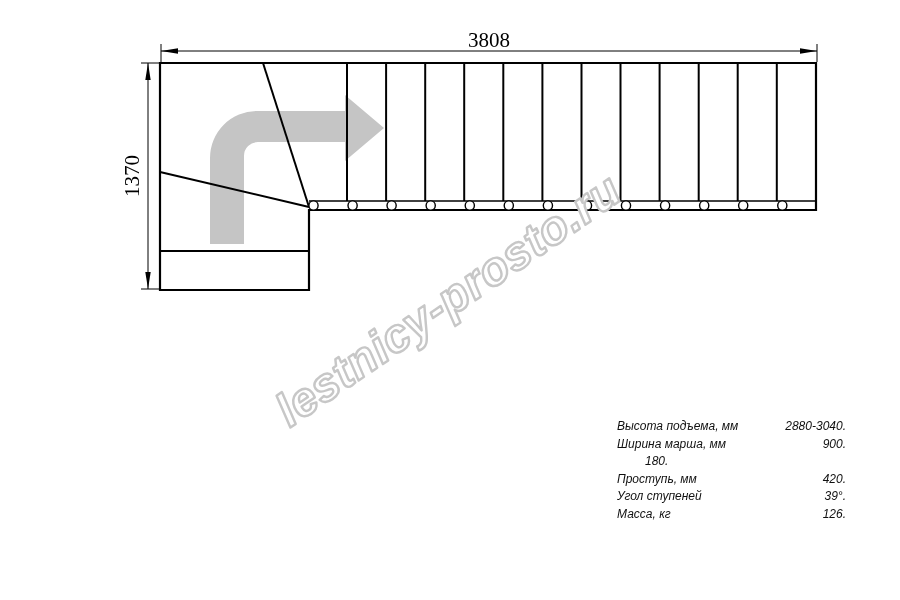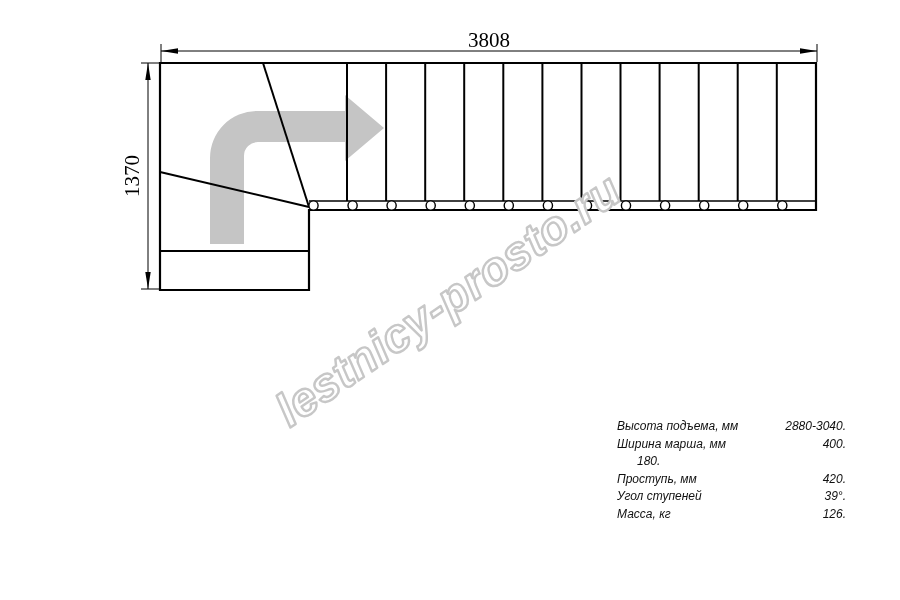--- a/index.html
+++ b/index.html
@@ -34,21 +34,21 @@
   .spec-row {
     display: flex;
     justify-content: space-between;
     font-style: italic;
     font-size: 12px;
     line-height: 17.5px;
     color: #101010;
     white-space: nowrap;
   }
   .spec-label { text-align: left; }
-  .spec-value { text-align: center; margin-left: 20px; }
+  .spec-value { text-align: center; margin-left: 28px; }
 </style>
 </head>
 <body>
 
 <div class="canvas">
 
   <svg class="drawing-svg" width="900" height="600" viewBox="0 0 900 600">
 
     <path d="M210,244 V158 A47,47 0 0 1 257,111 H345 V95 L384,128 L345,161 V142 H258
              A14,14 0 0 0 244,156 V244 Z" fill="#c5c5c5"></path>
@@ -113,21 +113,21 @@
     <text class="wm-text" x="0" y="0" text-anchor="middle" transform="translate(457,313) rotate(-34.5)" fill="#ffffff" stroke-width="2.4" stroke-linejoin="round" stroke="#c7c7c7">lestnicy-prosto.ru</text>
   </svg>
 
   <div class="specs">
     <div class="spec-row">
       <span class="spec-label">Высота подъема, мм</span>
       <span class="spec-value">2880-3040.</span>
     </div>
     <div class="spec-row">
       <span class="spec-label">Ширина марша, мм</span>
-      <span class="spec-value">400.</span>
+      <span class="spec-value">900.</span>
     </div>
     <div class="spec-row">
       <span class="spec-value">180.</span>
     </div>
     <div class="spec-row">
       <span class="spec-label">Проступь, мм</span>
       <span class="spec-value">420.</span>
     </div>
     <div class="spec-row">
       <span class="spec-label">Угол ступеней</span>

